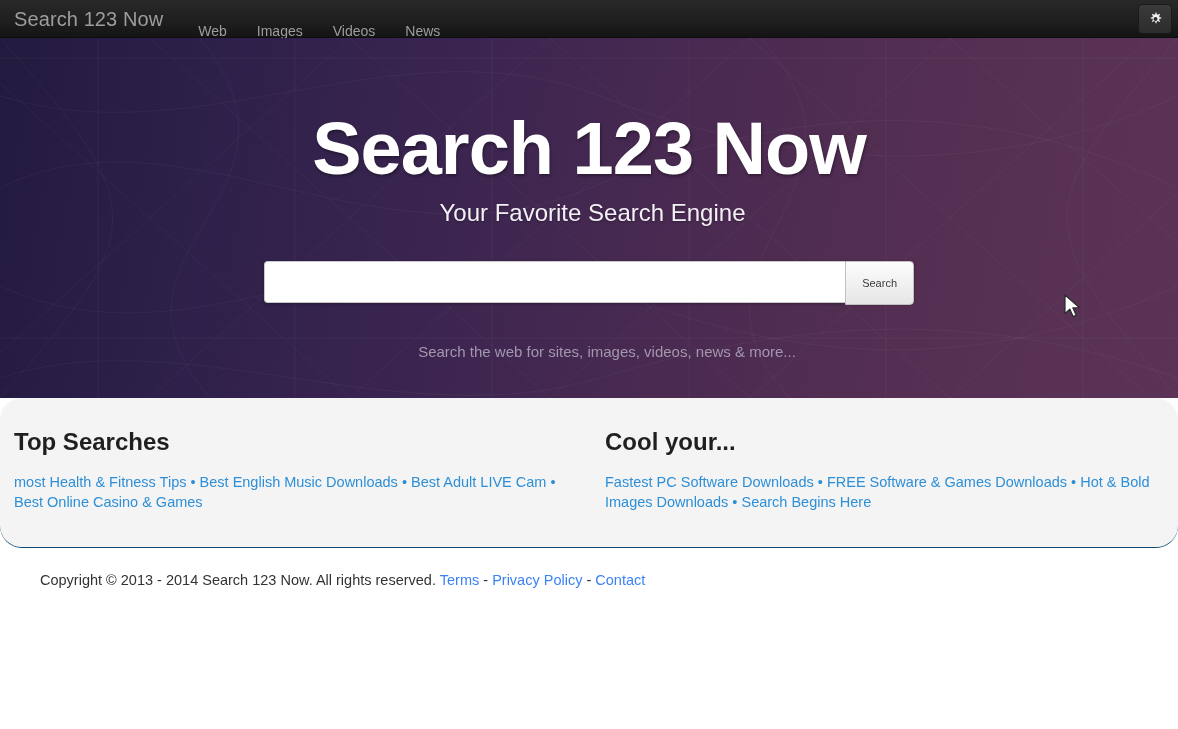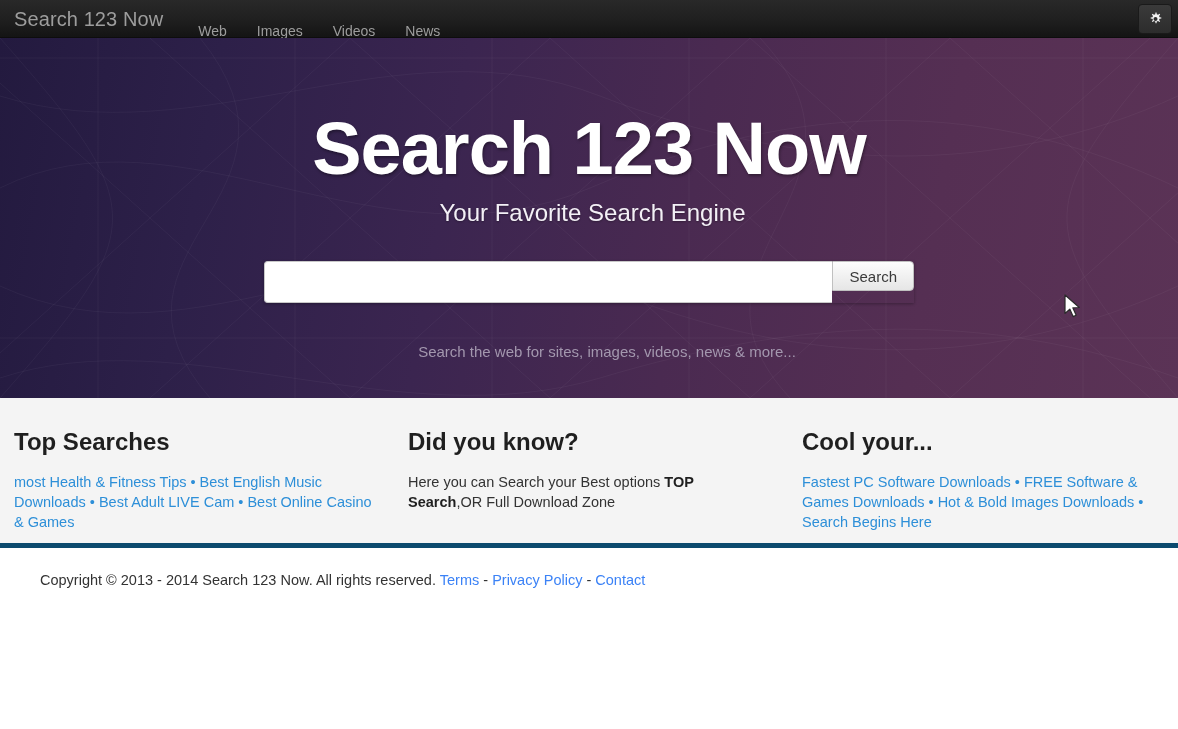--- a/index.html
+++ b/index.html
@@ -114,46 +114,47 @@
     border-radius: 4px 0 0 4px;
     background: #ffffff;
     font-size: 15px;
     font-family: "Liberation Sans", sans-serif;
     padding: 0 10px;
     outline: none;
     color: #333;
   }
   .search-btn {
     flex: 0 0 auto;
-    height: 30px;
+    height: 44px;
     padding: 0 16px;
     border: 1px solid #c0c0c0;
     border-radius: 0 4px 4px 0;
     background: linear-gradient(to bottom, #fdfdfd 0%, #f1f1f1 50%, #e6e6e6 100%);
     color: #3a3a3a;
-    font-size: 15px;
+    font-size: 11px;
     font-family: "Liberation Sans", sans-serif;
     cursor: pointer;
     white-space: nowrap;
   }
   .hero-hint {
     margin: 39px 0 0 0;
     color: #a397ae;
     font-size: 15px;
     line-height: 20px;
     padding-left: 36px;
   }
 
   
   .info {
     background: #f4f4f4;
-    border-bottom: 5px solid #0c4a6e;
+    border-bottom: 1px solid #0c4a6e;
     padding: 30px 14px 24px 14px;
     display: flex;
     height: 150px;
+    border-radius: 22px;
   }
   .col {
     flex: 1 1 0;
     padding-right: 32px;
   }
   .col:last-child { padding-right: 0; }
   .col-title {
     margin: 0 0 16px 0;
     font-size: 24px;
     font-weight: bold;
@@ -275,24 +276,20 @@
       <a href="#">most Health &amp; Fitness Tips</a>
       <span class="sep">•</span>
       <a href="#">Best English Music Downloads</a>
       <span class="sep">•</span>
       <a href="#">Best Adult LIVE Cam</a>
       <span class="sep">•</span>
       <a href="#">Best Online Casino &amp; Games</a>
     </div>
   </div>
 
-  <div class="col">
-    <h2 class="col-title">Did you know?</h2>
-    <div class="col-body"><span>Here you can Search your Best options </span><span class="bold">TOP Search</span><span>,OR Full Download Zone</span></div>
-  </div>
 
   <div class="col">
     <h2 class="col-title">Cool your...</h2>
     <div class="col-body">
       <a href="#">Fastest PC Software Downloads</a>
       <span class="sep">•</span>
       <a href="#">FREE Software &amp; Games Downloads</a>
       <span class="sep">•</span>
       <a href="#">Hot &amp; Bold Images Downloads</a>
       <span class="sep">•</span>

